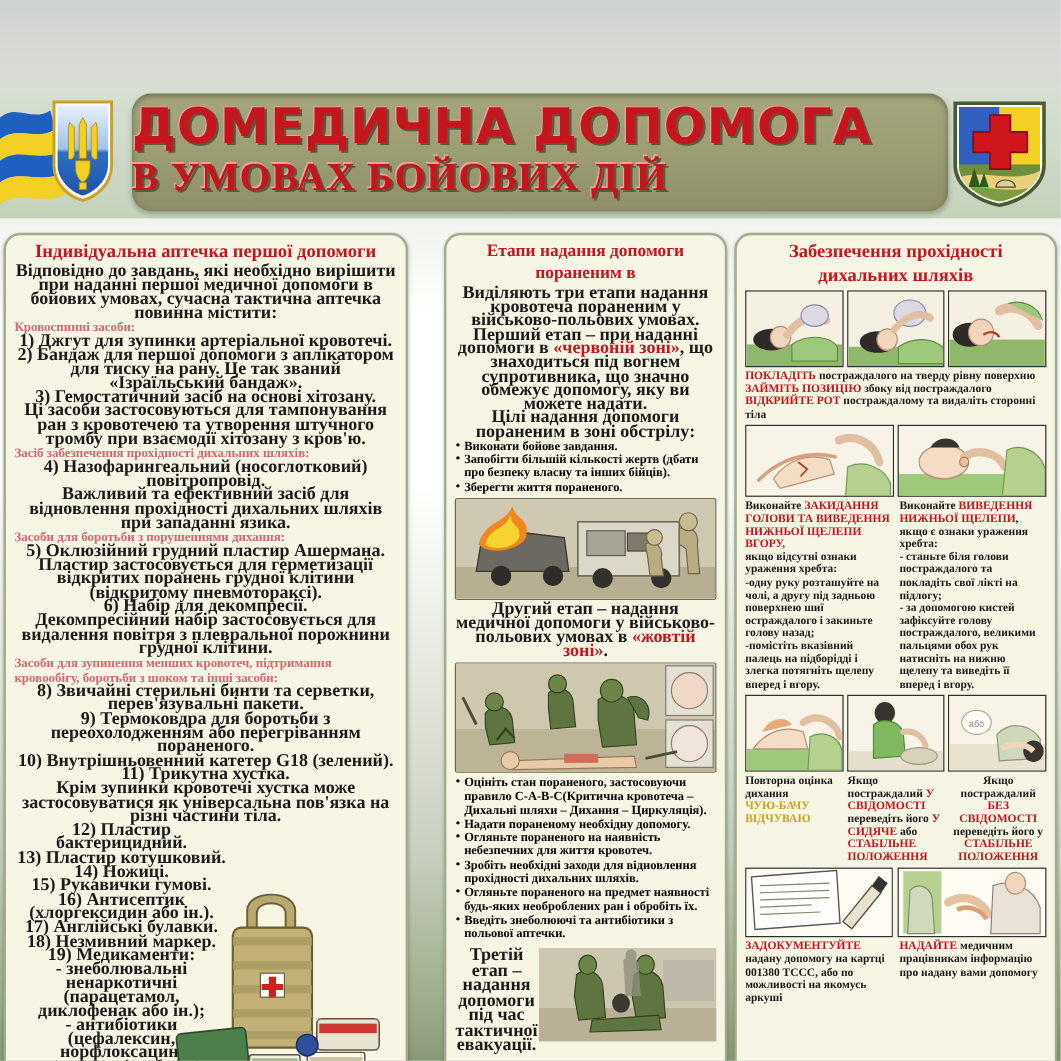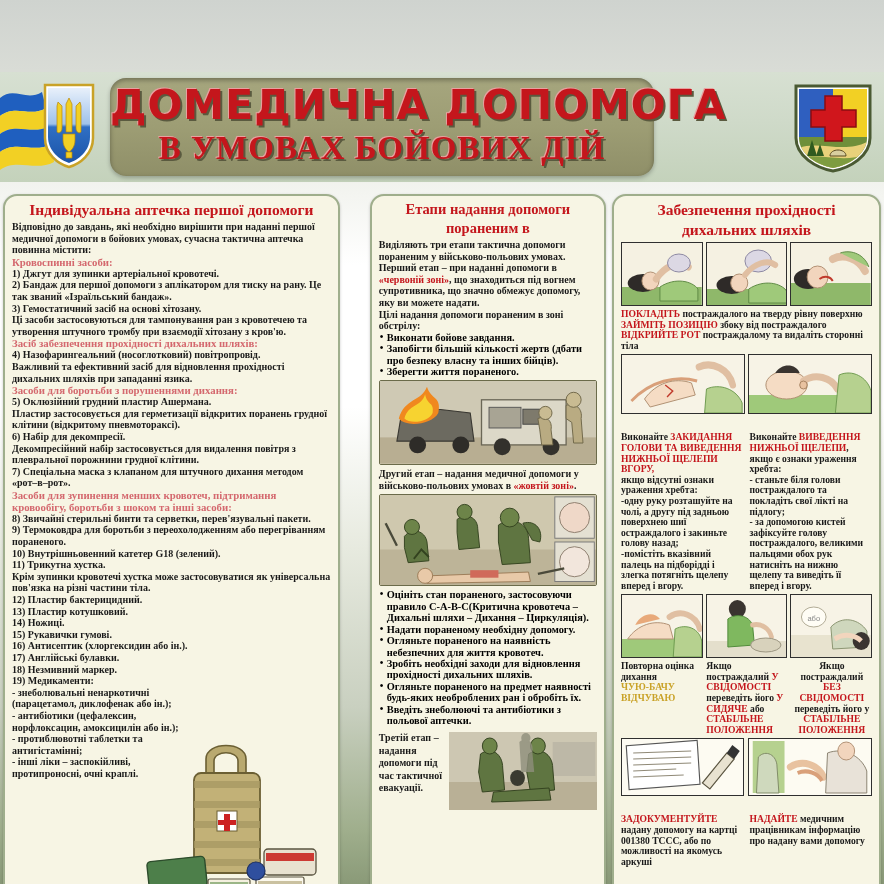--- a/index.html
+++ b/index.html
@@ -19,25 +19,24 @@
     left: 0; top: 72px; width: 884px; height: 110px;
     background: linear-gradient(180deg,#d7e0d2 0%, #cfdac9 45%, #c4d2bb 100%);
   }
   .flag-ribbon {
     position: absolute; left: 0; top: 78px; width: 60px; height: 96px;
   }
   .coat-arms {
     position: absolute; left: 42px; top: 82px; width: 54px; height: 88px;
   }
   .title-plate {
-    position: absolute; left: 110px; top: 78px; width: 544px; height: 98px;
+    position: absolute; left: 110px; top: 78px; width: 680px; height: 98px;
     background: linear-gradient(180deg,#a6a67e 0%, #9d9d74 50%, #8f8f68 100%);
     border-radius: 16px;
     box-shadow: 0 2px 5px rgba(0,0,0,.35) inset, 0 2px 4px rgba(0,0,0,.25);
-    text-align: center;
     padding-top: 3px;
   }
   .title-1 {
     font-family: "DejaVu Sans", sans-serif;
     font-weight: bold;
     font-size: 41px;
     letter-spacing: 1px;
     color: #c4161c;
     text-shadow: 2px 2px 0 #5a5a3f, -1px -1px 0 #e8a0a0;
     line-height: 48px;
@@ -81,25 +80,25 @@
     font-size: 15.5px;
     font-weight: bold;
     text-align: center;
     line-height: 18px;
     margin-bottom: 2px;
     font-family: "Liberation Serif", serif;
   }
   h2.ptitle.mid { font-size: 14.5px; line-height: 17px; }
 
   p.body, li.body {
-    font-size: 10px;
+    font-size: 15px;
     line-height: 11.6px;
     color: #1a1a1a;
     font-weight: bold;
-    text-align: left;
+    text-align: center;
   }
   .sub {
     color: #d4686e;
     font-size: 10.8px;
     line-height: 12px;
     font-weight: bold;
   }
   .red { color: #c4161c; }
   ul.bul { list-style: none; }
   ul.bul > li { position: relative; padding-left: 8px; font-size:10.4px; line-height:11.4px; font-weight:bold; }
@@ -116,21 +115,21 @@
 
   
   .row3 { display: flex; gap: 3px; margin: 3px 0; }
   .row3 > div { flex: 1; border: 1.5px solid #2f2f2f; background:#f3efe0; height: 64px; position: relative; overflow:hidden; }
   .row2 { display: flex; gap: 3px; margin: 3px 0; }
   .row2 > div { flex: 1; border: 1.5px solid #2f2f2f; background:#f3efe0; height: 60px; position: relative; overflow:hidden; }
   .rtext { font-size: 9.6px; line-height: 10.6px; font-weight: bold; color:#1a1a1a; }
   .rred { color:#c4161c; }
   .rgold { color:#c9a227; }
   .two-col { display:flex; gap:6px; }
-  .two-col > div { flex:1;margin-top:15px; }
+  .two-col > div { flex:1; }
   .three-col { display:flex; gap:5px; }
   .three-col > div { flex:1; }
   .tright { text-align: left; }
   .tcenter { text-align:center; }
 
   
   .docrow { display:flex; gap:4px; margin:3px 0; }
   .docrow > div { flex:1; border:1.5px solid #2f2f2f; background:#fbfaf3; height:58px; position:relative; overflow:hidden; }
 </style>
 </head>
@@ -203,21 +202,20 @@
 
       <p class="sub">Засіб забезпечення прохідності дихальних шляхів:</p>
       <p class="body">4) Назофарингеальний (носоглотковий) повітропровід.</p>
       <p class="body">Важливий та ефективний засіб для відновлення прохідності дихальних шляхів при западанні язика.</p>
 
       <p class="sub">Засоби для боротьби з порушеннями дихання:</p>
       <p class="body">5) Оклюзійний грудний пластир Ашермана.</p>
       <p class="body">Пластир застосовується для герметизації відкритих поранень грудної клітини (відкритому пневмотораксі).</p>
       <p class="body">6) Набір для декомпресії.</p>
       <p class="body">Декомпресійний набір застосовується для видалення повітря з плевральної порожнини грудної клітини.</p>
-      <p class="body">7) Спеціальна маска з клапаном для штучного дихання методом «рот–в–рот».</p>
 
       <p class="sub">Засоби для зупинення менших кровотеч, підтримання кровообігу, боротьби з шоком та інші засоби:</p>
       <p class="body">8) Звичайні стерильні бинти та серветки, перев'язувальні пакети.</p>
       <p class="body">9) Термоковдра для боротьби з переохолодженням або перегріванням пораненого.</p>
       <p class="body">10) Внутрішньовенний катетер G18 (зелений).</p>
       <p class="body">11) Трикутна хустка.</p>
       <p class="body">Крім зупинки кровотечі хустка може застосовуватися як універсальна пов'язка на різні частини тіла.</p>
 
       <div style="width:56%;">
         <p class="body">12) Пластир бактерицидний.</p>
@@ -259,21 +257,21 @@
       <rect x="128" y="181" width="56" height="6" rx="3" fill="#e8d98c" stroke="#7a6b2a" stroke-width=".8"></rect>
       <path d="M88 176 L124 186 L122 190 L86 180 Z" fill="#7a7a7a" stroke="#4a4a4a" stroke-width=".8"></path>
     </svg>
   </div>
 
   <div class="panel col-mid">
     <div class="panel-inner">
       <h2 class="ptitle mid">Етапи надання допомоги</h2>
       <h2 class="ptitle mid">пораненим в</h2>
 
-      <p class="body">Виділяють три етапи тактична допомоги пораненим у військово-польових умовах.</p>
+      <p class="body">Виділяють три етапи надання кровотеча пораненим у військово-польових умовах.</p>
       <p class="body"><span>Перший етап – при наданні допомоги в</span> <span class="red">«червоній зоні»</span><span>, що знаходиться під вогнем супротивника, що значно обмежує допомогу, яку ви можете надати.</span></p>
       <p class="body">Цілі надання допомоги пораненим в зоні обстрілу:</p>
       <ul class="bul">
         <li>Виконати бойове завдання.</li>
         <li>Запобігти більшій кількості жертв (дбати про безпеку власну та інших бійців).</li>
         <li>Зберегти життя пораненого.</li>
       </ul>
 
       <div class="img-box">
         <svg class="mid-img" viewBox="0 0 230 88" preserveAspectRatio="none">

